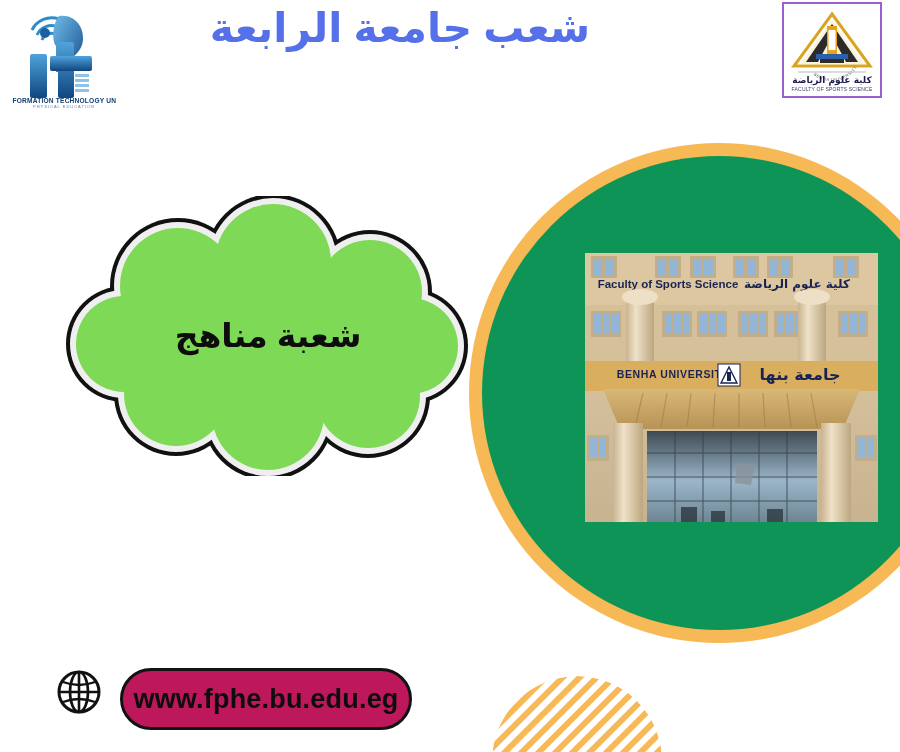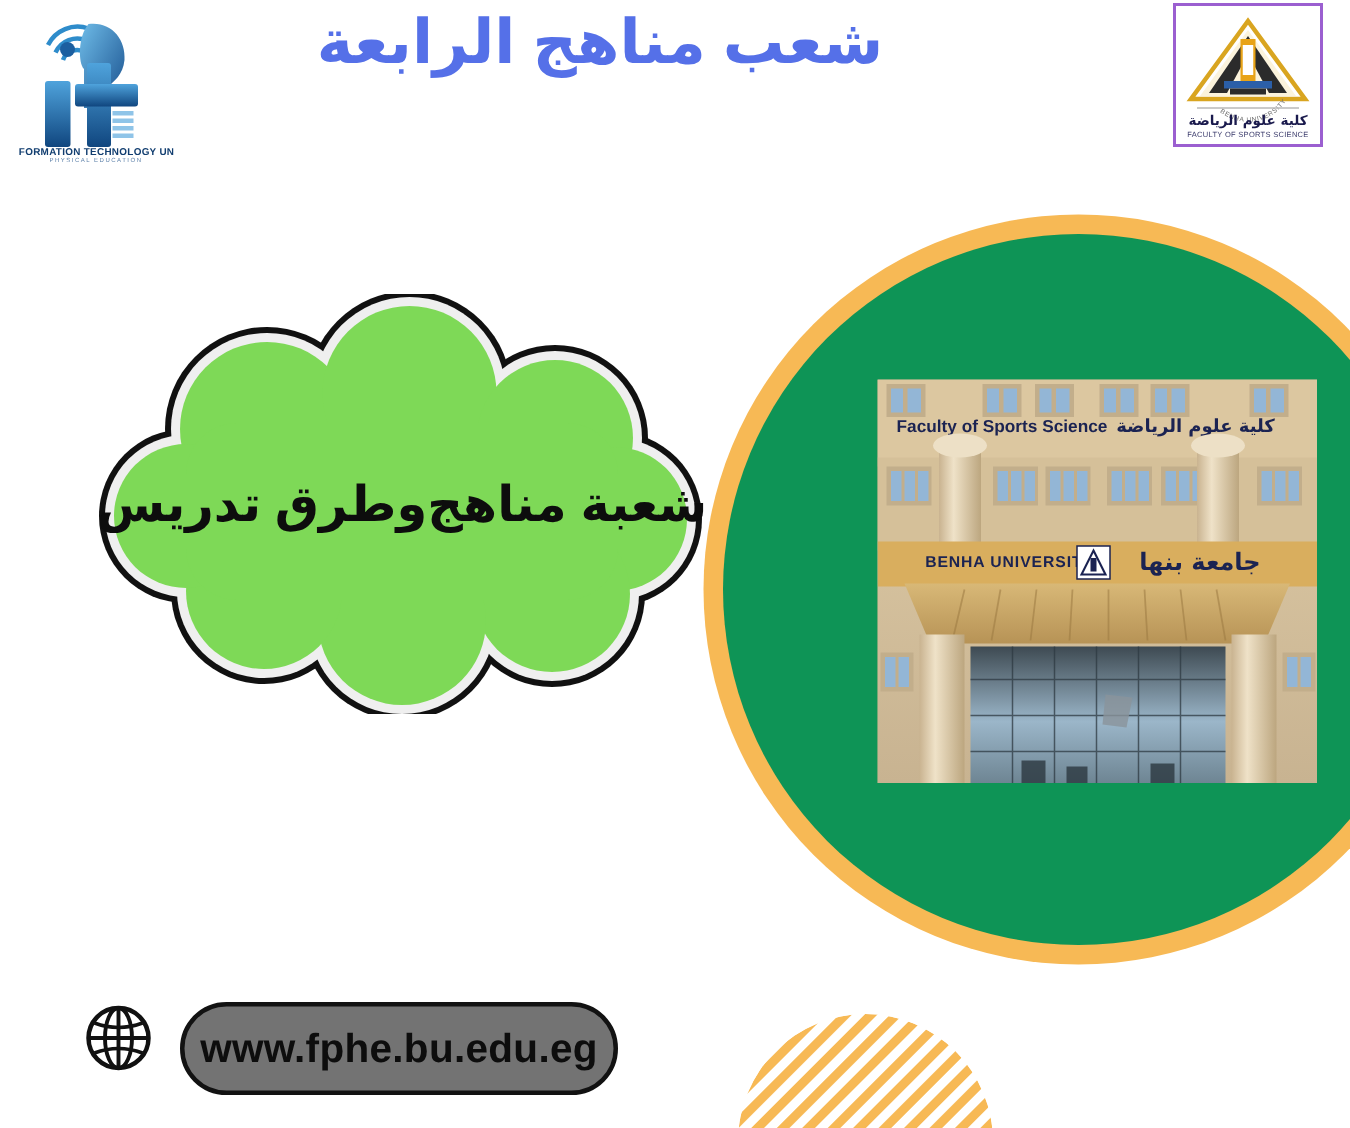--- a/index.html
+++ b/index.html
@@ -127,21 +127,21 @@
   }
   .globe-icon svg { display: block; }
 
   .url-pill {
     position: absolute;
     left: 120px;
     top: 668px;
     width: 292px;
     height: 62px;
     border-radius: 31px;
-    background: #737373;
+    background: #be185d;
     border: 3px solid #121212;
     box-sizing: border-box;
     display: flex;
     align-items: center;
     justify-content: center;
     color: #0d0d0d;
     font-weight: bold;
     font-size: 27px;
     letter-spacing: 0.2px;
   }
@@ -196,21 +196,21 @@
         <rect x="63" y="82" width="14" height="3"></rect>
         <rect x="63" y="87" width="14" height="3"></rect>
       </g>
 
       <text x="52" y="101" text-anchor="middle" font-family="Liberation Sans, sans-serif" font-size="6.6" font-weight="bold" fill="#123E70" letter-spacing="0.2">INFORMATION TECHNOLOGY UNIT</text>
       <text x="52" y="106" text-anchor="middle" font-family="Liberation Sans, sans-serif" font-size="4" fill="#5A7FA8" letter-spacing="1">PHYSICAL EDUCATION</text>
     </svg>
   </div>
 
   <div class="header-title">
-    <span class="ln">شعب مناهج الرابعة</span>
+    <span class="ln">شعب جامعة الرابعة</span>
   </div>
 
   <div class="faculty-logo">
     <svg width="96" height="92" viewBox="0 0 96 92" xmlns="http://www.w3.org/2000/svg" aria-hidden="true">
       <rect x="0" y="0" width="96" height="92" fill="#ffffff"></rect>
 
       <path d="M48 10 L86 62 L10 62 Z" fill="none" stroke="#D9A520" stroke-width="3"></path>
       <path d="M48 16 L80 60 L16 60 Z" fill="#FBF3DC"></path>
 
       <path d="M48 20 L74 58 L62 58 L48 32 Z" fill="#2B2B2B"></path>
@@ -415,21 +415,20 @@
         <circle cx="352" cy="150" r="48"></circle>
         <circle cx="310" cy="200" r="52"></circle>
         <circle cx="210" cy="218" r="56"></circle>
         <circle cx="118" cy="198" r="52"></circle>
         <circle cx="66" cy="148" r="48"></circle>
         <rect x="66" y="86" width="288" height="118" rx="34"></rect>
       </g>
     </svg>
     <div class="cloud-text">
       <span class="ln">شعبة مناهج</span>
-      <span class="ln">وطرق تدريس</span>
     </div>
   </div>
 
   <div class="globe-icon">
     <svg width="48" height="48" viewBox="0 0 48 48" xmlns="http://www.w3.org/2000/svg" aria-hidden="true">
       <circle cx="24" cy="24" r="20" fill="none" stroke="#111111" stroke-width="3"></circle>
       <ellipse cx="24" cy="24" rx="9" ry="20" fill="none" stroke="#111111" stroke-width="2.6"></ellipse>
       <line x1="24" y1="4" x2="24" y2="44" stroke="#111111" stroke-width="2.6"></line>
       <line x1="4" y1="24" x2="44" y2="24" stroke="#111111" stroke-width="2.6"></line>
       <path d="M8 14 Q24 20 40 14" fill="none" stroke="#111111" stroke-width="2.4"></path>

